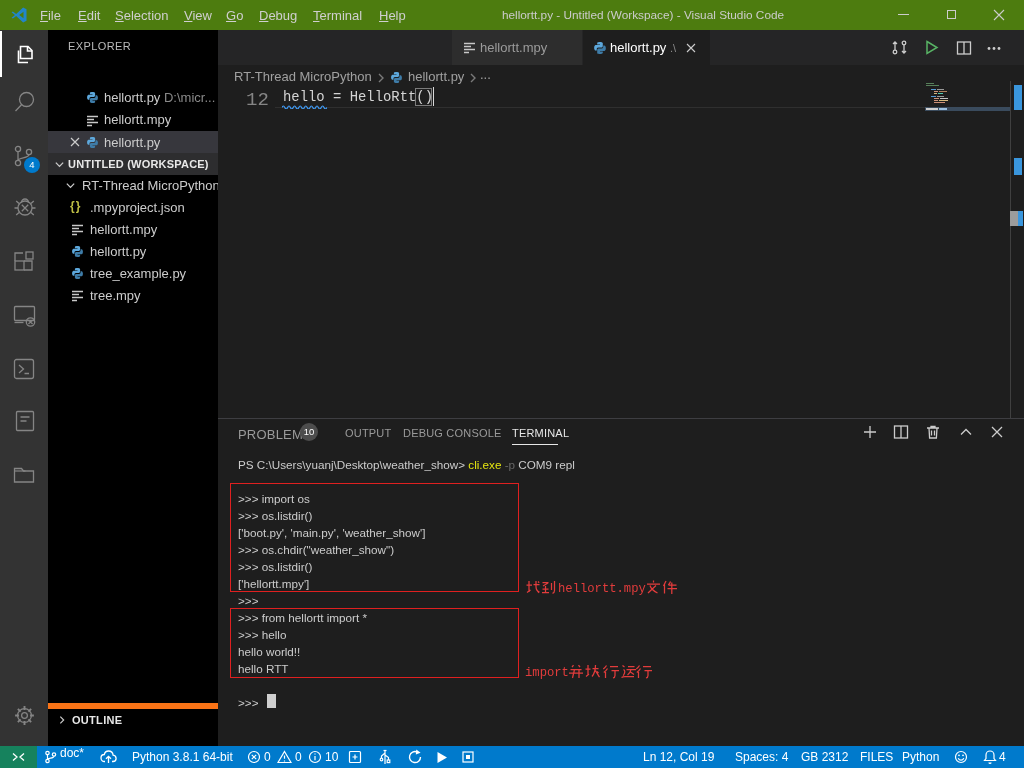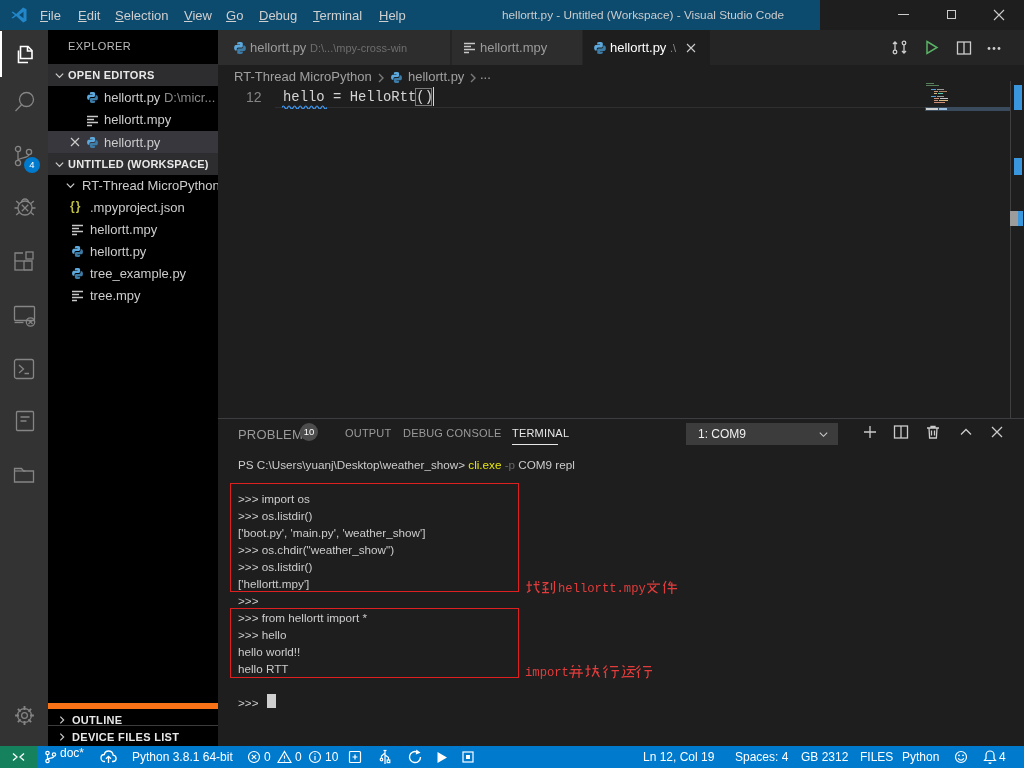--- a/index.html
+++ b/index.html
@@ -2,21 +2,21 @@
 <html><head><meta charset="utf-8"><style>
 *{margin:0;padding:0;box-sizing:border-box}
 html,body{width:1024px;height:768px;overflow:hidden;background:#1e1e1e;font-family:"Liberation Sans",sans-serif;color:#ccc}
 .a{position:absolute}
 svg{display:block}
 .ico{stroke:#858585;fill:none;stroke-width:1.3}
 .icow{stroke:#ccc;fill:none;stroke-width:1.3}
 </style></head>
 <body>
 
-<div class="a" id="titlebar" style="left:0;top:0;width:820px;height:30px;background:#0c4a6e;font-size:13px;color:#cfcfcf">
+<div class="a" id="titlebar" style="left:0;top:0;width:1024px;height:30px;background:#4d7c0f;font-size:13px;color:#cfcfcf">
   <svg class="a" style="left:10px;top:6px" width="18" height="18" viewBox="0 0 24 24">
       <path fill="#2286c9" fill-rule="evenodd" d="M17.5 2 8.2 10.6 3.9 7.3 2 8.3 6.6 12 2 15.7l1.9 1 4.3-3.3L17.5 22l4.5-2.2V4.2L17.5 2zm.5 5.6v8.8L12.3 12 18 7.6z"></path>
     </svg>
   <div class="a" style="left:40px;top:8px"><u>F</u>ile</div>
   <div class="a" style="left:78px;top:8px"><u>E</u>dit</div>
   <div class="a" style="left:115px;top:8px"><u>S</u>election</div>
   <div class="a" style="left:184px;top:8px"><u>V</u>iew</div>
   <div class="a" style="left:226px;top:8px"><u>G</u>o</div>
   <div class="a" style="left:259px;top:8px"><u>D</u>ebug</div>
   <div class="a" style="left:313px;top:8px"><u>T</u>erminal</div>
@@ -110,26 +110,20 @@
         <circle cx="12" cy="12" r="7.2"></circle>
         <path d="M12 2.2v4M12 17.8v4M2.2 12h4M17.8 12h4M5.1 5.1l2.8 2.8M16.1 16.1l2.8 2.8M5.1 18.9l2.8-2.8M16.1 7.9l2.8-2.8" stroke-width="2"></path>
       </g>
     </svg>
 </div>
 <div class="a" style="left:0;top:31px;width:2px;height:46px;background:#fff"></div>
 
 <div class="a" id="sidebar" style="left:48px;top:30px;width:170px;height:716px;background:#000000;font-size:13px;color:#cccccc;overflow:hidden">
   <div class="a" style="left:20px;top:10px;font-size:11px;color:#bbbbbb;letter-spacing:.4px">EXPLORER</div>
 
-  <div class="a" style="left:0;top:34px;width:170px;height:22px;background:#2d2d2f">
-    <svg class="a" style="left:6px;top:6px" width="11" height="11" viewBox="0 0 12 12">
-        <path fill="none" stroke="#ccc" stroke-width="1.4" d="M2 4l4 4 4-4"></path>
-      </svg>
-    <div class="a" style="left:20px;top:5px;font-size:11px;font-weight:bold;color:#e8e8e8;letter-spacing:.3px">OPEN EDITORS</div>
-  </div>
 
   <div class="a" style="left:38px;top:60px"></div>
   <svg class="a pyi" style="left:38px;top:61px" width="13" height="13" viewBox="0 0 16 16">
       <path fill="#5da8dc" d="M7.9 1.2c-3.3 0-3.1 1.4-3.1 1.4v1.5h3.2v.5H3.5S1.3 4.3 1.3 7.7c0 3.3 1.9 3.2 1.9 3.2h1.1V9.3s-.1-1.9 1.9-1.9h3.2s1.8 0 1.8-1.8V2.7s.3-1.5-3.3-1.5z"></path>
       <path fill="#3e7ca8" d="M8.1 14.8c3.3 0 3.1-1.4 3.1-1.4v-1.5H8v-.5h4.5s2.2.3 2.2-3.1c0-3.3-1.9-3.2-1.9-3.2h-1.1v1.6s.1 1.9-1.9 1.9H6.6s-1.8 0-1.8 1.8v2.9s-.3 1.5 3.3 1.5z"></path>
     </svg>
   <div class="a" style="left:56px;top:60px">hellortt.py <span style="font-size:13px;color:#8a8a8a">D:\micr...</span></div>
   <svg class="a" style="left:38px;top:84px" width="13" height="13" viewBox="0 0 13 13">
       <g stroke="#c8c8c8" stroke-width="1.3">
         <path d="M1 2.5h11M1 5.5h7M1 8.5h11M1 11.5h5"></path>
@@ -182,38 +176,25 @@
       </g>
     </svg>
   <div class="a" style="left:42px;top:258px">tree.mpy</div>
 
   <div class="a" style="left:0;top:673px;width:170px;height:21px;border-top:6px solid #f97316">
     <svg class="a" style="left:9px;top:6px" width="10" height="10" viewBox="0 0 12 12">
         <path fill="none" stroke="#ccc" stroke-width="1.4" d="M4 2l4 4-4 4"></path>
       </svg>
     <div class="a" style="left:24px;top:5px;font-size:11px;font-weight:bold;color:#e8e8e8;letter-spacing:.3px">OUTLINE</div>
   </div>
-  <div class="a" style="left:0;top:695px;width:170px;height:21px;border-top:1px solid #3c3c3c">
-    <svg class="a" style="left:9px;top:6px" width="10" height="10" viewBox="0 0 12 12">
-        <path fill="none" stroke="#ccc" stroke-width="1.4" d="M4 2l4 4-4 4"></path>
-      </svg>
-    <div class="a" style="left:24px;top:5px;font-size:11px;font-weight:bold;color:#e8e8e8;letter-spacing:.3px">DEVICE FILES LIST</div>
-  </div>
 </div>
 
 <div class="a" id="editor" style="left:218px;top:30px;width:806px;height:388px;background:#1e1e1e">
 
   <div class="a" style="left:0;top:0;width:806px;height:35px;background:#252526"></div>
-  <div class="a" style="left:0;top:0;width:233px;height:35px;background:#2d2d2d;border-right:1px solid #252526">
-    <svg class="a" style="left:15px;top:11px" width="14" height="14" viewBox="0 0 16 16">
-        <path fill="#5da8dc" d="M7.9 1.2c-3.3 0-3.1 1.4-3.1 1.4v1.5h3.2v.5H3.5S1.3 4.3 1.3 7.7c0 3.3 1.9 3.2 1.9 3.2h1.1V9.3s-.1-1.9 1.9-1.9h3.2s1.8 0 1.8-1.8V2.7s.3-1.5-3.3-1.5z"></path>
-        <path fill="#3e7ca8" d="M8.1 14.8c3.3 0 3.1-1.4 3.1-1.4v-1.5H8v-.5h4.5s2.2.3 2.2-3.1c0-3.3-1.9-3.2-1.9-3.2h-1.1v1.6s.1 1.9-1.9 1.9H6.6s-1.8 0-1.8 1.8v2.9s-.3 1.5 3.3 1.5z"></path>
-      </svg>
-    <div class="a" style="left:32px;top:10px;font-size:13px;color:#9b9b9b;white-space:nowrap">hellortt.py <span style="font-size:11px;color:#6e6e6e">D:\...\mpy-cross-win</span></div>
-  </div>
   <div class="a" style="left:234px;top:0;width:131px;height:35px;background:#2d2d2d;border-right:1px solid #252526">
     <svg class="a" style="left:11px;top:11px" width="13" height="13" viewBox="0 0 13 13">
         <g stroke="#c8c8c8" stroke-width="1.3">
           <path d="M1 2.5h11M1 5.5h7M1 8.5h11M1 11.5h5"></path>
         </g>
       </svg>
     <div class="a" style="left:28px;top:10px;font-size:13px;color:#9b9b9b">hellortt.mpy</div>
   </div>
   <div class="a" style="left:365px;top:0;width:127px;height:35px;background:#1e1e1e">
     <svg class="a" style="left:10px;top:11px" width="14" height="14" viewBox="0 0 16 16">
@@ -258,21 +239,21 @@
       <path fill="#5da8dc" d="M7.9 1.2c-3.3 0-3.1 1.4-3.1 1.4v1.5h3.2v.5H3.5S1.3 4.3 1.3 7.7c0 3.3 1.9 3.2 1.9 3.2h1.1V9.3s-.1-1.9 1.9-1.9h3.2s1.8 0 1.8-1.8V2.7s.3-1.5-3.3-1.5z"></path>
       <path fill="#3e7ca8" d="M8.1 14.8c3.3 0 3.1-1.4 3.1-1.4v-1.5H8v-.5h4.5s2.2.3 2.2-3.1c0-3.3-1.9-3.2-1.9-3.2h-1.1v1.6s.1 1.9-1.9 1.9H6.6s-1.8 0-1.8 1.8v2.9s-.3 1.5 3.3 1.5z"></path>
     </svg>
   <div class="a" style="left:190px;top:39px;font-size:13px;color:#a0a0a0">hellortt.py</div>
   <svg class="a" style="left:249px;top:42px" width="12" height="12" viewBox="0 0 12 12">
       <path fill="none" stroke="#7a7a7a" stroke-width="1.4" d="M4 2l4 4-4 4"></path>
     </svg>
   <div class="a" style="left:262px;top:37px;font-size:13px;color:#a0a0a0">...</div>
 
   <div class="a" style="left:57px;top:76.5px;width:653px;height:1px;background:#2f2f2f"></div>
-  <div class="a" style="left:28px;top:59px;width:14px;font-family:Liberation Sans, sans-serif;font-size:14px;color:#858585">12</div>
+  <div class="a" style="left:28px;top:59px;width:14px;font-family:Liberation Mono, monospace;font-size:19px;color:#858585">12</div>
   <div class="a" style="left:65px;top:59px;font-family:'Liberation Mono',monospace;font-size:13.9px;color:#d4d4d4;white-space:pre">hello = HelloRtt()</div>
   <div class="a" style="left:196.5px;top:57.5px;width:17.5px;height:18px;border:1px solid #7c7c7c"></div>
   <div class="a" style="left:214.5px;top:57px;width:1.6px;height:19px;background:#d8d8d8"></div>
   <svg class="a" style="left:64px;top:73.5px" width="45" height="5" viewBox="0 0 45 5">
       <path fill="none" stroke="#3f9bf7" stroke-width="1.2" d="M0 3.5q1.4-3 2.8 0t2.8 0t2.8 0t2.8 0t2.8 0t2.8 0t2.8 0t2.8 0t2.8 0t2.8 0t2.8 0t2.8 0t2.8 0t2.8 0t2.8 0t2.8 0"></path>
     </svg>
 
   <svg class="a" style="left:707px;top:52px" width="86" height="32" viewBox="0 0 86 32" shape-rendering="crispEdges">
     <rect x="0" y="25" width="86" height="3.6" fill="rgba(85,120,155,0.5)"></rect>
     <rect x="1" y="1" width="8" height="1" fill="#57805a"></rect>
@@ -302,26 +283,20 @@
 </div>
 
 <div class="a" id="panel" style="left:218px;top:418px;width:806px;height:328px;background:#1e1e1e;border-top:1px solid #3e3e42">
 
   <div class="a" style="left:20px;top:8px;font-size:13px;color:#9a9a9a;letter-spacing:.2px">PROBLEMS</div>
   <div class="a" style="left:82px;top:4px;width:18px;height:18px;border-radius:50%;background:#4d4d4d;color:#fff;font-size:9.5px;text-align:center;line-height:18px">10</div>
   <div class="a" style="left:127px;top:8px;font-size:11px;color:#9a9a9a;letter-spacing:.2px">OUTPUT</div>
   <div class="a" style="left:185px;top:8px;font-size:11px;color:#9a9a9a;letter-spacing:.2px">DEBUG CONSOLE</div>
   <div class="a" style="left:294px;top:8px;font-size:11px;color:#e7e7e7;letter-spacing:.2px">TERMINAL</div>
   <div class="a" style="left:294px;top:25px;width:46px;height:1px;background:#e7e7e7"></div>
-  <div class="a" style="left:468px;top:4px;width:152px;height:22px;background:#3c3c3c;color:#f0f0f0;font-size:12px">
-    <div class="a" style="left:12px;top:4px">1: COM9</div>
-    <svg class="a" style="left:132px;top:6px" width="11" height="11" viewBox="0 0 12 12">
-        <path fill="none" stroke="#ccc" stroke-width="1.2" d="M2 4l4 4 4-4"></path>
-      </svg>
-  </div>
   <svg class="a" style="left:644px;top:5px" width="16" height="16" viewBox="0 0 16 16">
       <path class="icow" d="M8 2v12M2 8h12"></path>
     </svg>
   <svg class="a" style="left:675px;top:5px" width="16" height="16" viewBox="0 0 16 16">
       <g class="icow" stroke-width="1.2">
         <rect x="1.5" y="2" width="13" height="12"></rect>
         <path d="M8 2v12"></path>
       </g>
     </svg>
   <svg class="a" style="left:707px;top:5px" width="16" height="16" viewBox="0 0 16 16">

